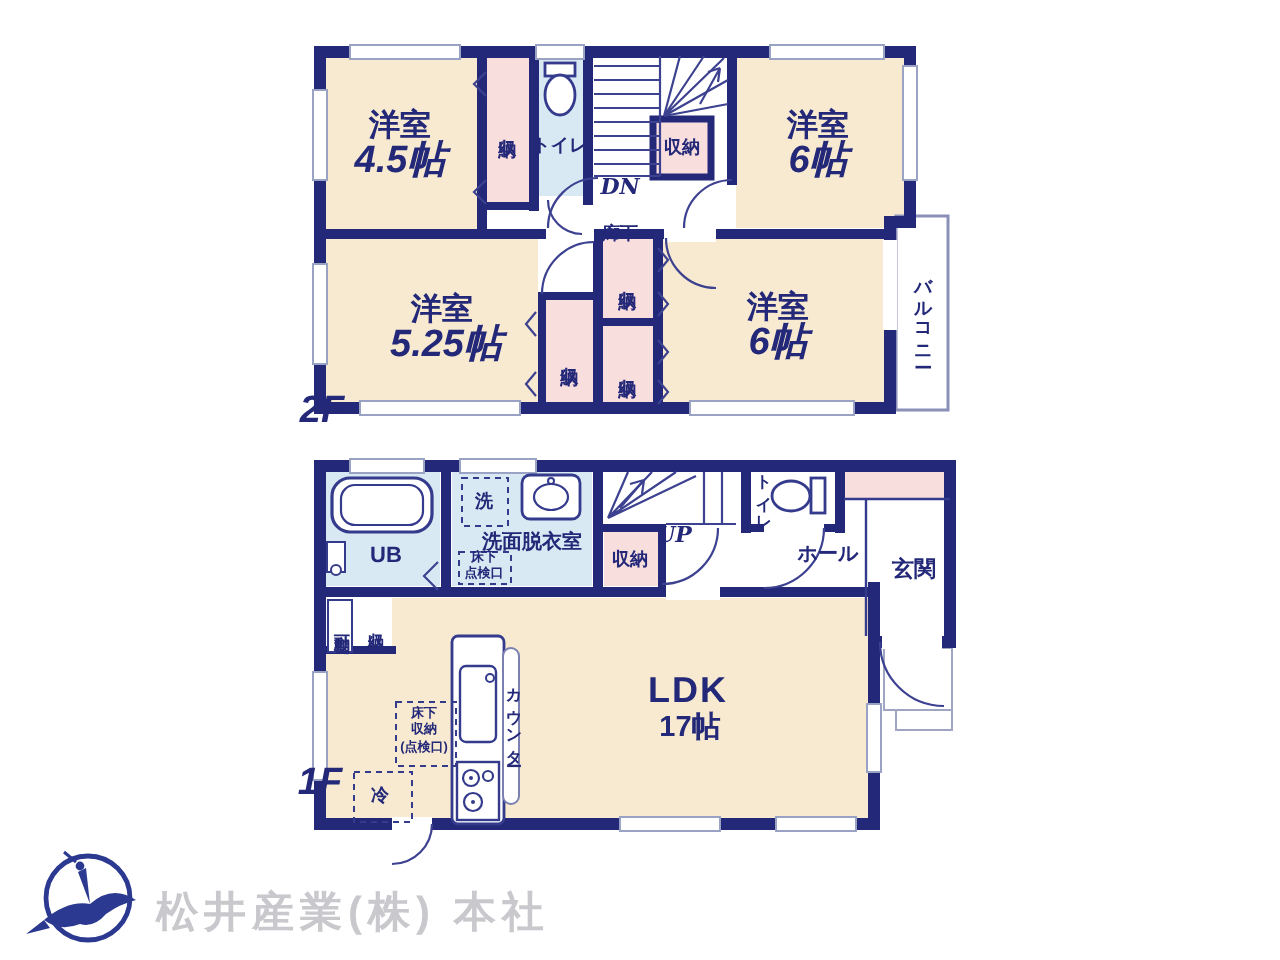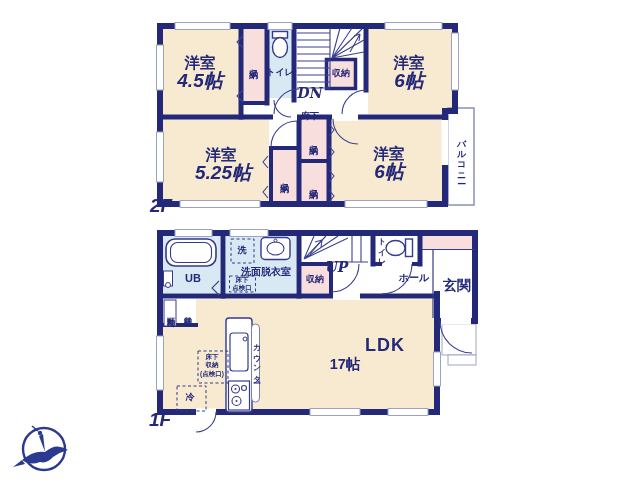--- a/index.html
+++ b/index.html
@@ -6,25 +6,25 @@
   .stage{position:relative;width:640px;height:480px;background:#ffffff;overflow:hidden;
          font-family:"Liberation Sans",sans-serif;}
   .stage svg{position:absolute;left:0;top:0;}
   .lbl{position:absolute;transform:translate(-50%,-50%);color:#232878;
        white-space:pre-line;text-align:center;line-height:1.25;font-weight:600;}
   .v{writing-mode:vertical-rl;text-orientation:upright;letter-spacing:1px;}
   .fs6{font-size:6.5px;line-height:1.3;}
   .fs8{font-size:8px;}
   .fs9{font-size:9px;}
   .fs10{font-size:10px;}
-  .fs11{font-size:14px;text-align:right;}
+  .fs11{font-size:11px;text-align:right;}
   .fs12{font-size:11px;}
   .fs13{font-size:19px;font-style:italic;}
   .fs15{font-size:15.5px;}
-  .fs17{font-size:18px;letter-spacing:1px;margin-left:41px;}
+  .fs17{font-size:18px;letter-spacing:1px;}
   .fs14{font-size:14.5px;}
   .ital{font-family:"DejaVu Serif",serif;font-style:italic;font-weight:700;}
   .watermark{position:absolute;left:78px;top:442px;transform:none;color:#c9c9cd;
              font-size:21px;font-weight:600;letter-spacing:3px;white-space:nowrap;}
 </style>
 </head>
 <body>
 
 <div class="stage">
 
@@ -205,35 +205,36 @@
 <div class="lbl fs9 v" style="left:253px;top:63px">収納</div>
 <div class="lbl fs9" style="left:280px;top:73px">トイレ</div>
 <div class="lbl fs9" style="left:341px;top:74px">収納</div>
 <div class="lbl fs11 ital" style="left:310px;top:94px">DN</div>
 <div class="lbl fs9" style="left:310px;top:117px">廊下</div>
 <div class="lbl fs9 v" style="left:313px;top:139px">収納</div>
 <div class="lbl fs9 v" style="left:284px;top:177px">収納</div>
 <div class="lbl fs9 v" style="left:313px;top:183px">収納</div>
 <div class="lbl fs9 v" style="left:461px;top:156px">バルコニー</div>
 
-<div class="lbl fs13" style="left:160px;top:420px">1F</div>
+<div class="lbl fs13" style="left:160px;top:392px">1F</div>
 <div class="lbl fs12" style="left:193px;top:279px">UB</div>
 <div class="lbl fs9" style="left:242px;top:251px">洗</div>
 <div class="lbl fs10" style="left:266px;top:272px">洗面脱衣室</div>
 <div class="lbl fs6" style="left:242px;top:284px">床下
 点検口</div>
 <div class="lbl fs9" style="left:315px;top:280px">収納</div>
 <div class="lbl fs11 ital" style="left:337px;top:268px">UP</div>
 <div class="lbl fs8 v" style="left:381px;top:247px">トイレ</div>
 <div class="lbl fs10" style="left:414px;top:278px">ホール</div>
 <div class="lbl fs11" style="left:457px;top:286px">玄関</div>
 <div class="lbl fs8 v" style="left:170px;top:312px">可動棚</div>
 <div class="lbl fs8 v" style="left:187px;top:311px">収納</div>
 <div class="lbl fs8 v" style="left:256px;top:359px">カウンター</div>
 <div class="lbl fs6" style="left:212px;top:366px">床下
 収納
 (点検口)</div>
 <div class="lbl fs9" style="left:190px;top:398px">冷</div>
 <div class="lbl fs17" style="left:344px;top:345px">LDK</div>
 <div class="lbl fs14" style="left:345px;top:364px">17帖</div>
 
+<div class="watermark">松井産業(株) 本社</div>
 
 </div>
 
 </body></html>

